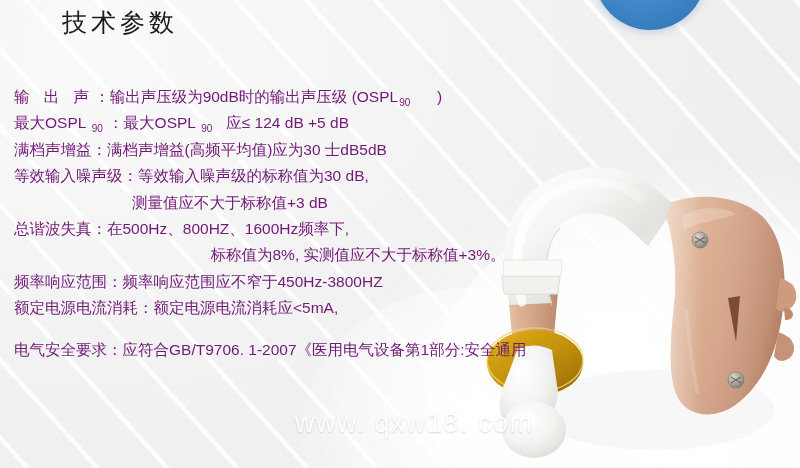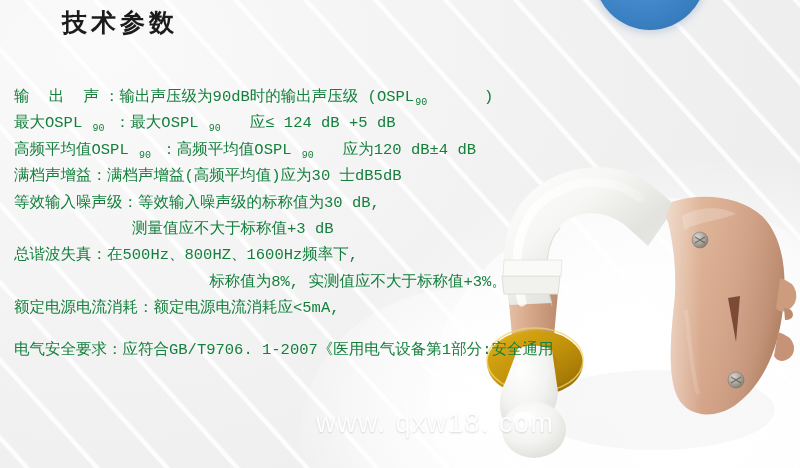--- a/index.html
+++ b/index.html
@@ -71,56 +71,55 @@
   }
 
   
   .title {
     position: absolute;
     left: 62px;
     top: 6px;
     font-size: 25px;
     letter-spacing: 4px;
     color: #1b1b1b;
-    font-weight: 700;
+    font-weight: 400;
     white-space: nowrap;
   }
 
   
   .specs {
     position: absolute;
     left: 14px;
     top: 84px;
     width: 560px;
-    color: #15803d;
+    color: #701a75;
     font-size: 15.5px;
     line-height: 26.4px;
     white-space: nowrap;
-    font-family: Liberation Mono, monospace;
   }
   .spec-line {
     height: 26.4px;
     white-space: nowrap;
   }
   .spec-line.gap-before { margin-top: 15px; }
   .spec-line.indent-1 { padding-left: 118px; }
   .spec-line.indent-2 { padding-left: 128px; text-align: center; }
   .spec-line.indent-3 { padding-left: 118px; }
   .sub {
     font-size: 10px;
     vertical-align: sub;
     letter-spacing: 0;
     padding: 0 1px;
   }
   .sp { letter-spacing: 5px; }
 
   
   .watermark {
     position: absolute;
-    left: 316px;
+    left: 295px;
     top: 408px;
     font-size: 27px;
     letter-spacing: 1.5px;
     color: rgba(255,255,255,0.95);
     text-shadow: 0 1px 2px rgba(170,170,170,0.45);
     white-space: nowrap;
     font-weight: 400;
   }
 
   
@@ -258,32 +257,30 @@
 
   <div class="specs">
     <div class="spec-line">
       <span class="sp">输 出 声</span><span>：输出声压级为90dB时的输出声压级 (OSPL</span><span class="sub">90</span><span>&nbsp;&nbsp;&nbsp;&nbsp;&nbsp;&nbsp;)</span>
     </div>
 
     <div class="spec-line">
       <span>最大OSPL&nbsp;</span><span class="sub">90</span><span>&nbsp;：最大OSPL&nbsp;</span><span class="sub">90</span><span>&nbsp;&nbsp;&nbsp;应≤ 124 dB +5 dB</span>
     </div>
 
-    <div class="spec-line">
-      <span>高频平均值OSPL&nbsp;</span><span class="sub">90</span><span>&nbsp;：高频平均值OSPL&nbsp;</span><span class="sub">90</span><span>&nbsp;&nbsp;&nbsp;应为120 dB±4 dB</span>
-    </div>
 
     <div class="spec-line">满档声增益：满档声增益(高频平均值)应为30 士dB5dB</div>
 
     <div class="spec-line">等效输入噪声级：等效输入噪声级的标称值为30 dB,</div>
     <div class="spec-line indent-1">测量值应不大于标称值+3 dB</div>
 
     <div class="spec-line">总谐波失真：在500Hz、800HZ、1600Hz频率下,</div>
     <div class="spec-line indent-2">标称值为8%, 实测值应不大于标称值+3%。</div>
 
+    <div class="spec-line">频率响应范围：频率响应范围应不窄于450Hz-3800HZ</div>
 
     <div class="spec-line">额定电源电流消耗：额定电源电流消耗应&lt;5mA,</div>
 
     <div class="spec-line gap-before">电气安全要求：应符合GB/T9706. 1-2007《医用电气设备第1部分:安全通用</div>
   </div>
 
   <div class="watermark">www. qxw18. com</div>
 
 </div>
 

